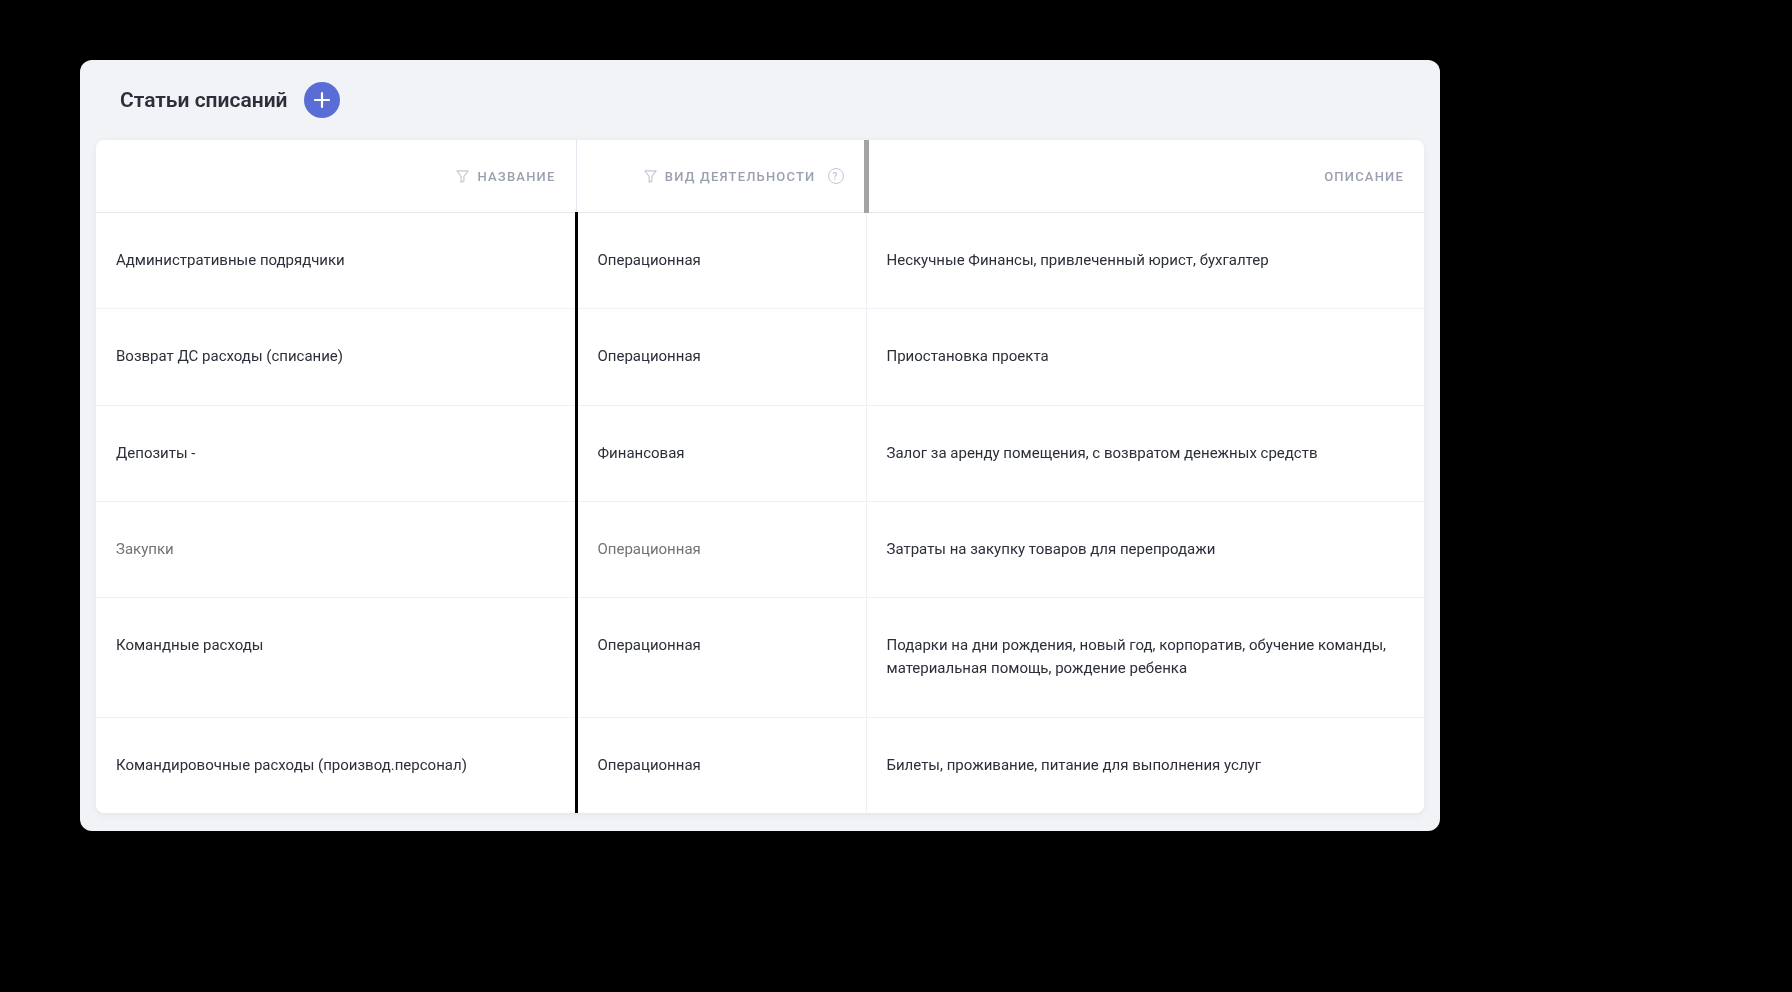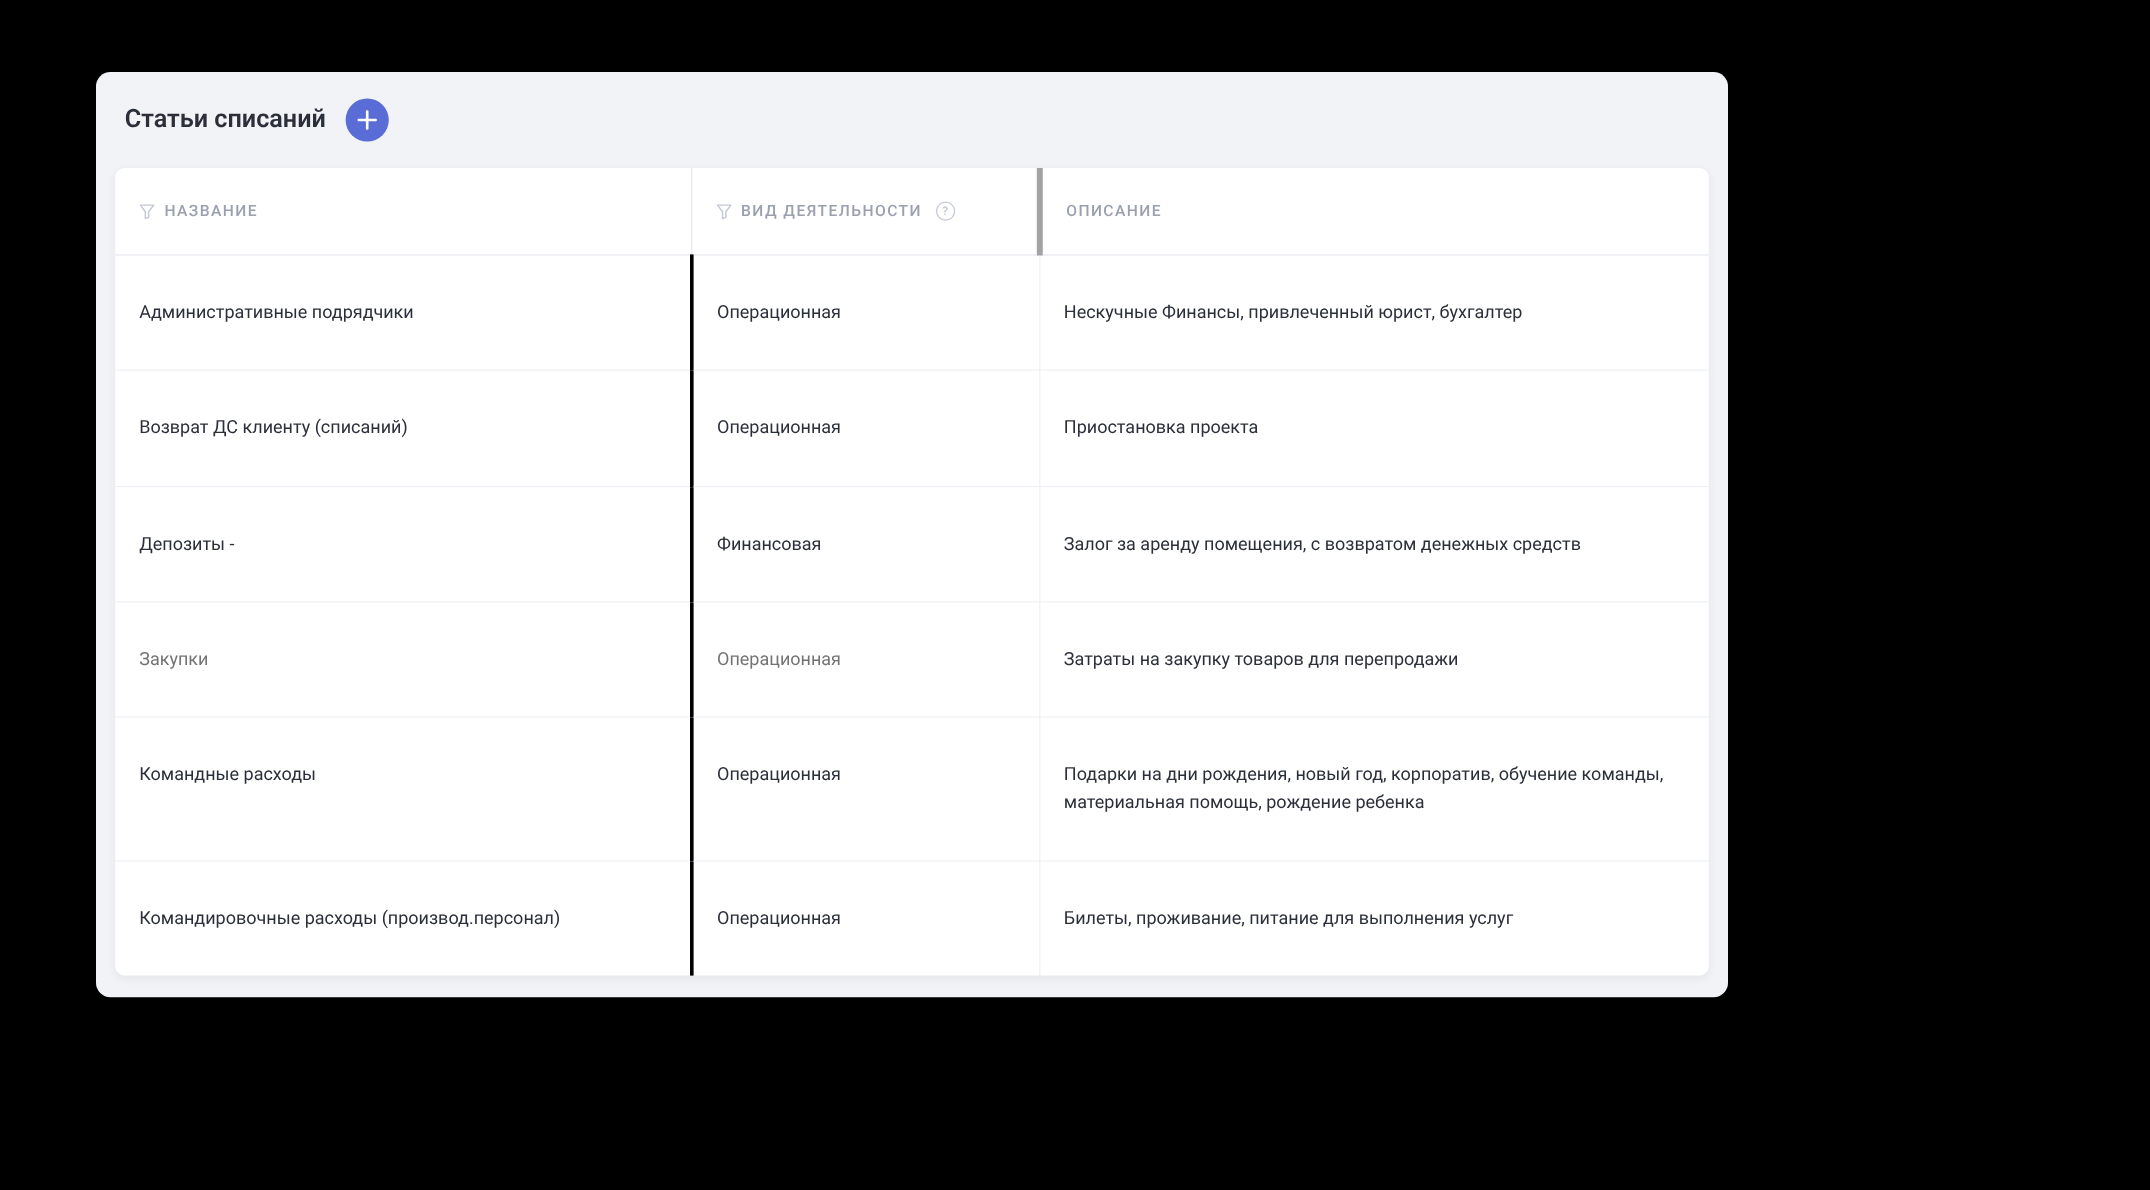--- a/index.html
+++ b/index.html
@@ -27,20 +27,21 @@
     .panel-header {
       display: flex;
       align-items: center;
       padding: 22px 30px 22px 24px;
       gap: 16px;
     }
     .panel-title {
       font-size: 21px;
       font-weight: 600;
       color: #2b2f3a;
+      margin-left: 16px;
     }
     .add-btn {
       width: 36px;
       height: 36px;
       border-radius: 50%;
       background: #5a6dd6;
       display: flex;
       align-items: center;
       justify-content: center;
       cursor: pointer;
@@ -66,20 +67,21 @@
       font-weight: 500;
       color: #9aa0b0;
       letter-spacing: 1.2px;
       text-transform: uppercase;
       border-bottom: 1px solid #e6e8ef;
     }
     .table th .th-inner {
       display: flex;
       align-items: center;
       gap: 8px;
+      justify-content: flex-end;
     }
     .filter-icon {
       width: 13px;
       height: 13px;
       display: inline-block;
       flex-shrink: 0;
     }
     .help-icon {
       width: 16px;
       height: 16px;
@@ -158,21 +160,21 @@
           </th>
         </tr>
       </thead>
       <tbody id="tbody">
       <tr>
             <td class="col-name">Административные подрядчики</td>
             <td class="col-type">Операционная</td>
             <td class="col-desc">Нескучные Финансы, привлеченный юрист, бухгалтер</td>
           </tr>
           <tr>
-            <td class="col-name">Возврат ДС клиенту (списаний)</td>
+            <td class="col-name">Возврат ДС расходы (списание)</td>
             <td class="col-type">Операционная</td>
             <td class="col-desc">Приостановка проекта</td>
           </tr>
           <tr>
             <td class="col-name">Депозиты -</td>
             <td class="col-type">Финансовая</td>
             <td class="col-desc">Залог за аренду помещения, с возвратом денежных средств</td>
           </tr>
           <tr class="muted">
             <td class="col-name">Закупки</td>

